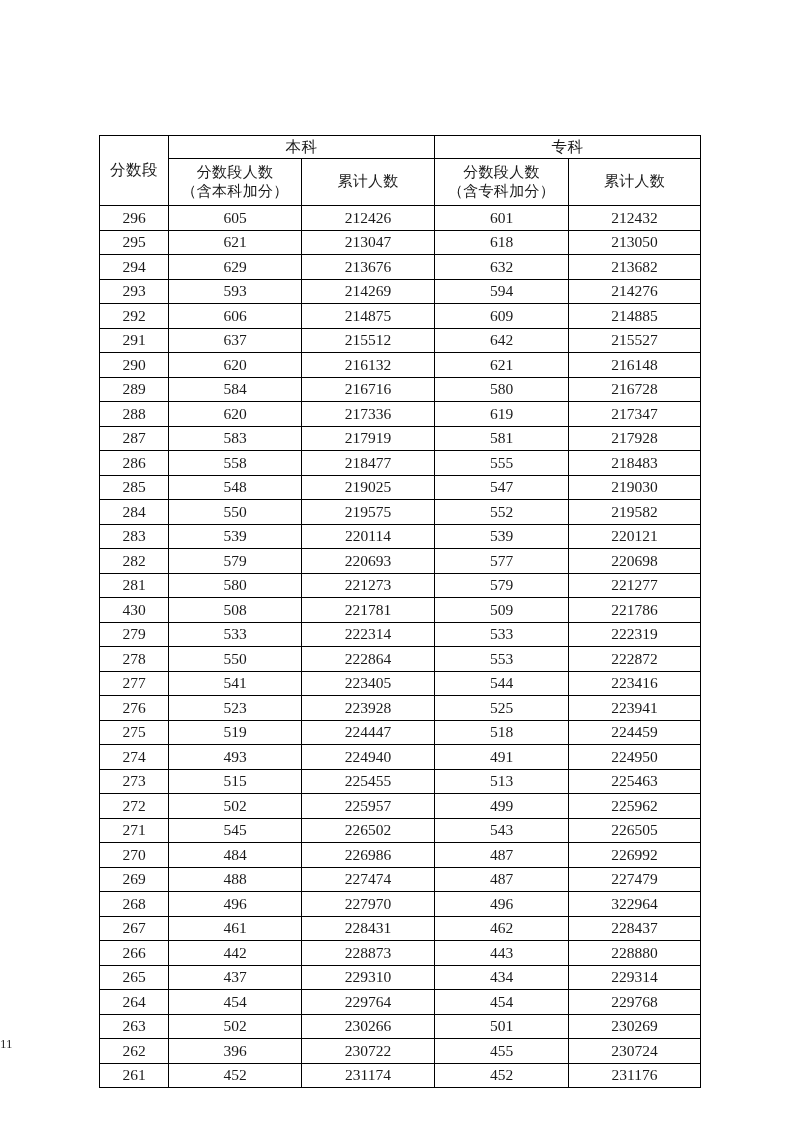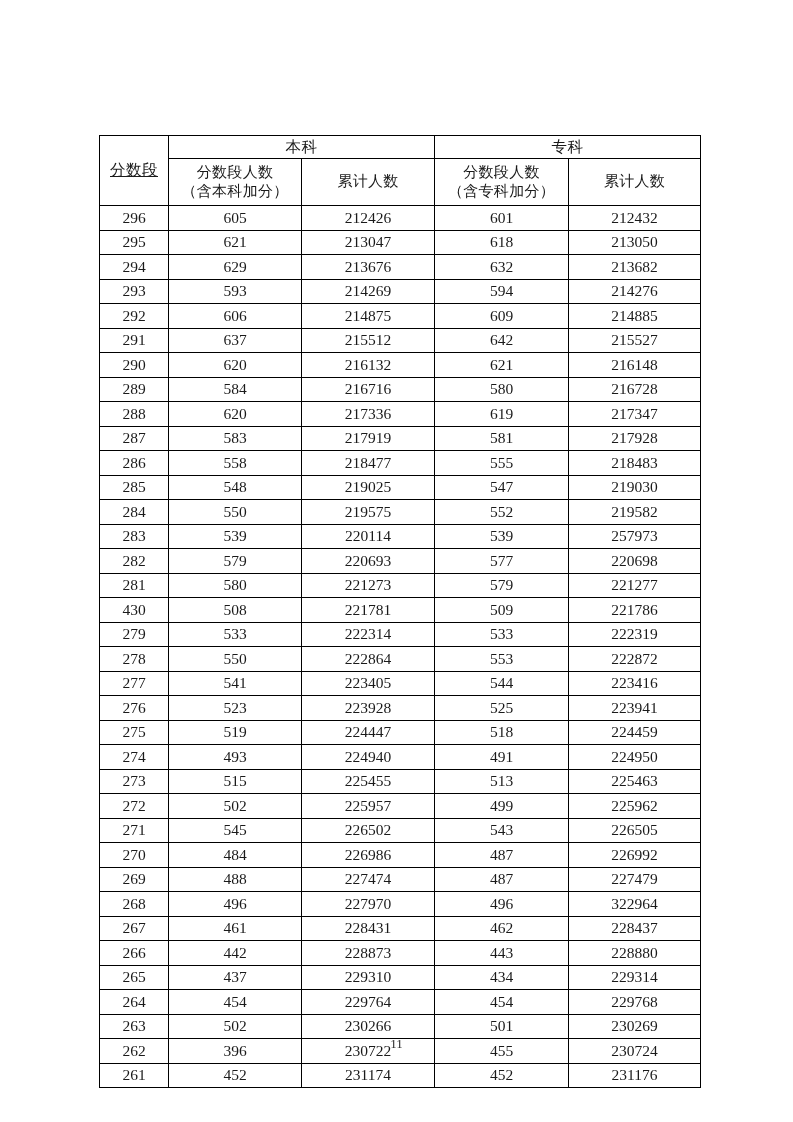--- a/index.html
+++ b/index.html
@@ -58,37 +58,36 @@
     height: 46px;
     font-size: 15px;
     font-family: "DejaVu Sans", "Liberation Sans", sans-serif;
     line-height: 1.28;
     letter-spacing: 0.3px;
   }
   th.score-head {
     font-size: 15.5px;
     font-family: "DejaVu Sans", "Liberation Sans", sans-serif;
     letter-spacing: 0.5px;
-    text-decoration: underline;
   }
   .sub-l1 { display: block; }
   .sub-l2 { display: block; }
 
   tr.data-row td {
     height: 23.5px;
     font-size: 15.5px;
     font-family: "Liberation Serif", "DejaVu Serif", serif;
   }
 
   .page-number {
     position: absolute;
     left: 0;
     top: 1036px;
     width: 793px;
-    text-align: center;
+    text-align: left;
     font-size: 13px;
     font-family: "Liberation Serif", "DejaVu Serif", serif;
     color: #2a2a2a;
   }
 </style>
 </head>
 <body>
 
 <div class="page">
 
@@ -214,21 +213,21 @@
             <td>550</td>
             <td>219575</td>
             <td>552</td>
             <td>219582</td>
           </tr>
           <tr class="data-row">
             <td>283</td>
             <td>539</td>
             <td>220114</td>
             <td>539</td>
-            <td>257973</td>
+            <td>220121</td>
           </tr>
           <tr class="data-row">
             <td>282</td>
             <td>579</td>
             <td>220693</td>
             <td>577</td>
             <td>220698</td>
           </tr>
           <tr class="data-row">
             <td>281</td>

